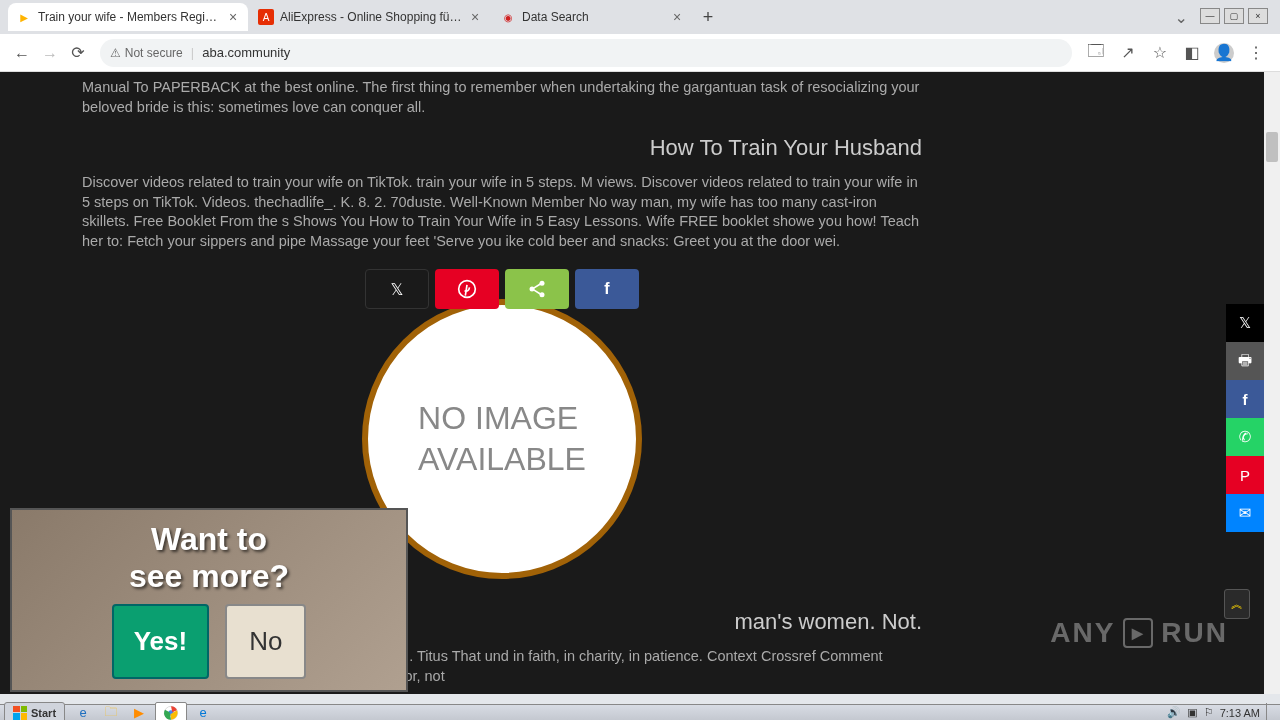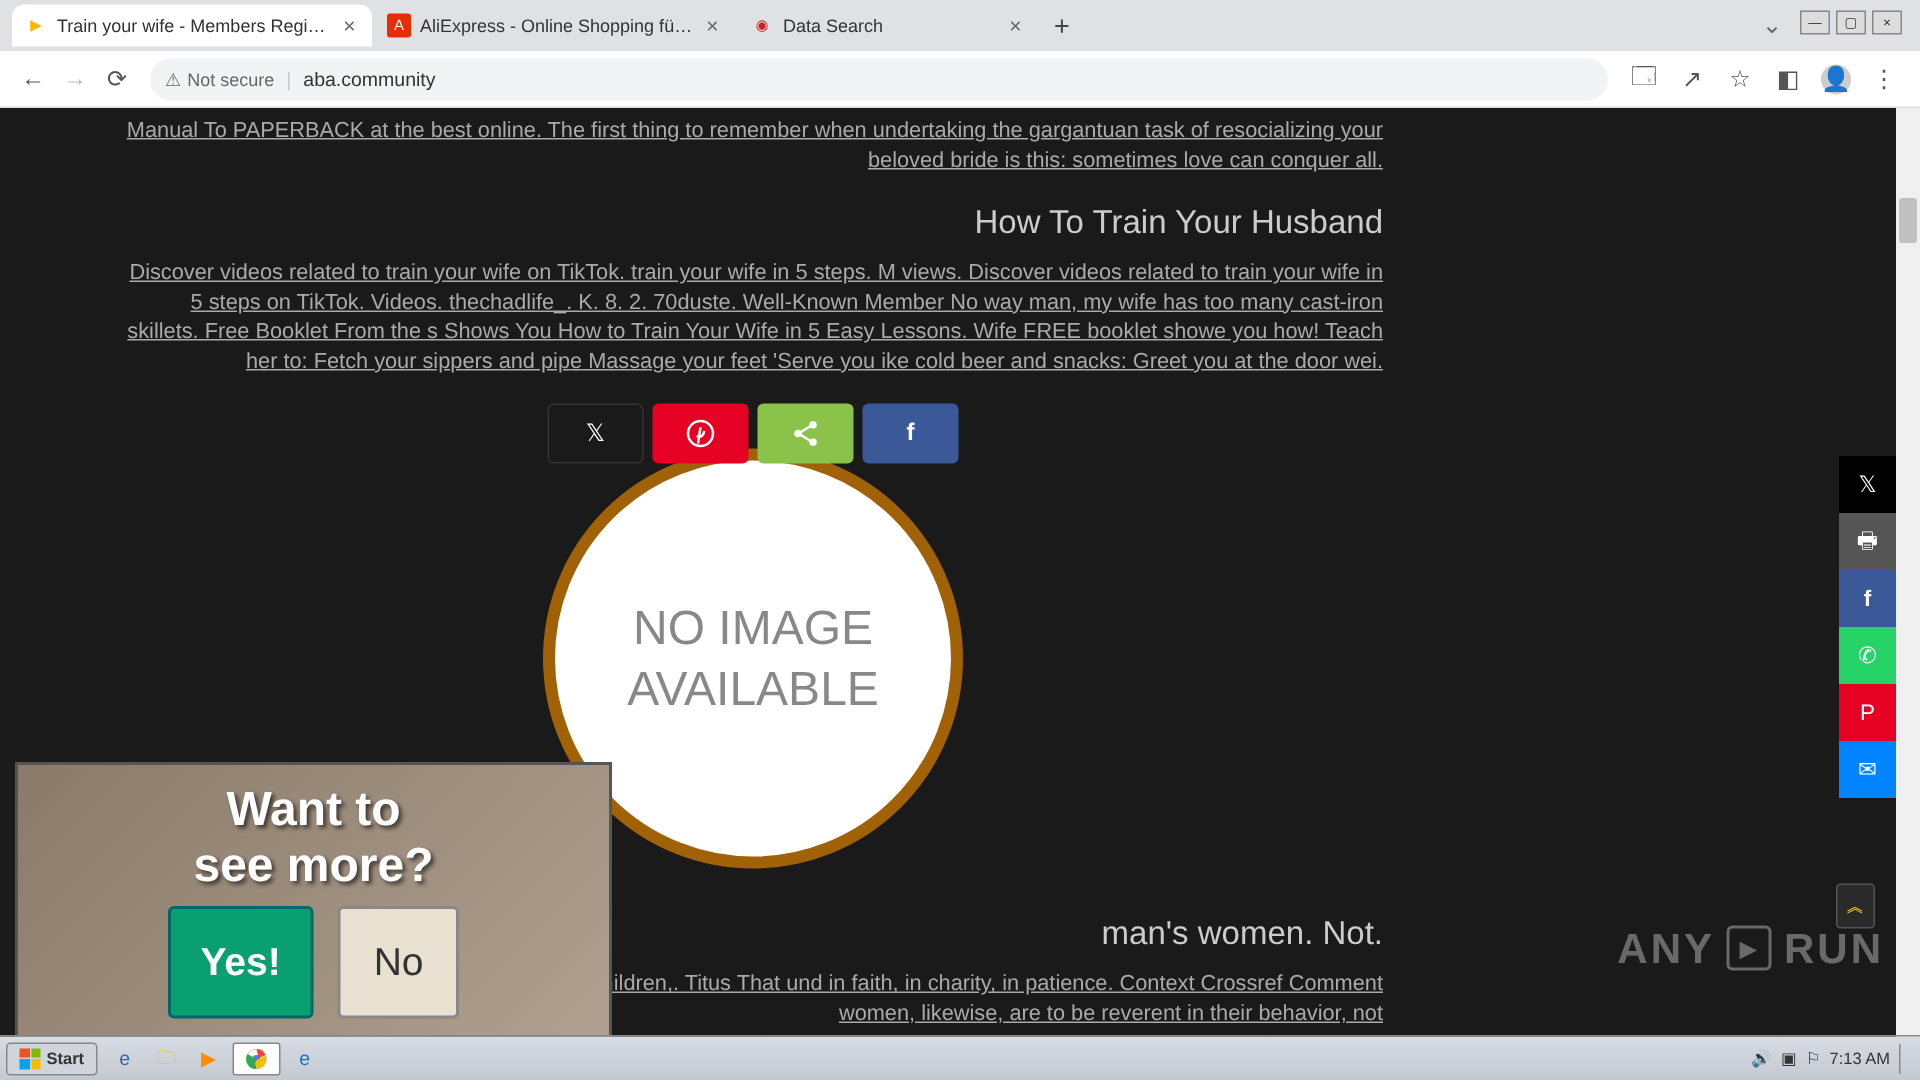--- a/index.html
+++ b/index.html
@@ -21,52 +21,52 @@
 .url-box { flex: 1; display: flex; align-items: center; padding: 0 10px; height: 28px; margin: 0 8px; border-radius: 14px; background: #f1f3f4; font-size: 13px; color: #333; }
 .secure-warn { display: flex; align-items: center; color: #666; margin-right: 8px; font-size: 12px; }
 .addr-icons { display: flex; gap: 12px; padding: 0 6px; }
 .addr-icon { width: 20px; height: 20px; display: flex; align-items: center; justify-content: center; color: #555; }
 
 .content-area { position: absolute; top: 72px; left: 0; right: 0; bottom: 26px; background: #1a1a1a; overflow: hidden; }
 .scrollbar-v { position: absolute; right: 0; top: 72px; width: 16px; bottom: 26px; background: #f0f0f0; }
 .scroll-thumb { position: absolute; top: 60px; width: 12px; height: 30px; left: 2px; background: #c0c0c0; border-radius: 2px; }
 
 .article { width: 900px; margin-left: 52px; padding: 0 30px; color: #aaa; }
-.article p { text-align: right; font-size: 14.5px; line-height: 1.35; margin: 6px 0; text-decoration: underline; }
+.article p { text-align: left; font-size: 14.5px; line-height: 1.35; margin: 6px 0; }
 .article h2 { text-align: right; font-size: 22px; color: #ccc; font-weight: normal; margin: 18px 0 12px; }
 
 .share-row { display: flex; justify-content: center; gap: 6px; margin: 18px 0 0 0; }
 .share-btn { width: 64px; height: 40px; display: flex; align-items: center; justify-content: center; color: #fff; font-size: 16px; border-radius: 4px; }
 .share-x { background: #1a1a1a; border: 1px solid #333; }
 .share-p { background: #e60023; }
 .share-s { background: #8bc34a; }
 .share-f { background: #3b5998; }
 
-.circle-img { width: 280px; height: 280px; border-radius: 50%; background: #fff; border: 8px solid #a16207; margin: -10px auto 20px; display: flex; align-items: center; justify-content: center; text-align: center; color: #888; font-size: 32px; font-weight: 500; line-height: 1.3; }
+.circle-img { width: 280px; height: 280px; border-radius: 50%; background: #fff; border: 6px solid #a16207; margin: -10px auto 20px; display: flex; align-items: center; justify-content: center; color: #888; font-size: 32px; font-weight: 500; line-height: 1.3; }
 
 .side-share { position: absolute; right: 16px; top: 232px; width: 38px; display: flex; flex-direction: column; }
 .side-btn { width: 38px; height: 38px; display: flex; align-items: center; justify-content: center; color: #fff; font-size: 15px; }
 .side-x { background: #000; }
 .side-print { background: #555; }
 .side-fb { background: #3b5998; }
 .side-wa { background: #25d366; }
 .side-pin { background: #e60023; }
 .side-msg { background: #0084ff; }
 
-.watermark { position: absolute; right: 24px; bottom: 45px; font-size: 28px; font-weight: bold; color: rgba(255,255,255,0.35); letter-spacing: 2px; display: flex; align-items: flex-start; gap: 8px; }
+.watermark { position: absolute; right: 52px; bottom: 45px; font-size: 28px; font-weight: bold; color: rgba(255,255,255,0.35); letter-spacing: 2px; display: flex; align-items: center; gap: 8px; }
 .watermark-play { width: 30px; height: 30px; border: 2px solid rgba(255,255,255,0.35); border-radius: 4px; display: flex; align-items: center; justify-content: center; font-size: 14px; }
 .scroll-top-btn { position: absolute; right: 30px; bottom: 75px; width: 26px; height: 30px; background: #2a2a2a; border: 1px solid #555; color: #ffd700; display: flex; align-items: center; justify-content: center; font-size: 12px; border-radius: 3px; }
 
 .popup { position: absolute; left: 10px; bottom: 28px; width: 398px; height: 184px; background: linear-gradient(135deg, #8a7a6a, #b0a090); border: 2px solid #555; display: flex; flex-direction: column; align-items: center; justify-content: center; color: #fff; }
 .popup-text { font-size: 32px; font-weight: bold; text-shadow: 2px 2px 3px rgba(0,0,0,0.6); line-height: 1.15; text-align: center; }
 .popup-btns { display: flex; gap: 16px; margin-top: 10px; }
 .popup-yes { background: #0a9f70; color: #fff; font-size: 26px; padding: 20px 20px; border: 2px solid #066; border-radius: 4px; font-weight: bold; }
 .popup-no { background: #e8e0d0; color: #333; font-size: 26px; padding: 16px 22px; border: 2px solid #888; border-radius: 4px; }
 
-.taskbar { position: absolute; bottom: 0; left: 0; right: 0; height: 30px; background: linear-gradient(#d8dce4, #c4c8d0); display: flex; align-items: center; border-top: 1px solid #888; }
+.taskbar { position: absolute; bottom: 0; left: 0; right: 0; height: 16px; background: linear-gradient(#d8dce4, #c4c8d0); display: flex; align-items: center; border-top: 1px solid #888; }
 .start-btn { display: flex; align-items: center; gap: 4px; padding: 0 8px; font-size: 11px; font-weight: bold; color: #333; height: 22px; border: 1px solid #888; background: #d0d4dc; margin: 0 4px; border-radius: 3px; }
 .start-logo { width: 14px; height: 14px; display: grid; grid-template-columns: 1fr 1fr; grid-template-rows: 1fr 1fr; gap: 1px; }
 .sl-r { background: #f25022; } .sl-g { background: #7fba00; } .sl-b { background: #00a4ef; } .sl-y { background: #ffb900; }
 .task-icon { width: 24px; height: 20px; margin: 0 2px; display: flex; align-items: center; justify-content: center; font-size: 13px; }
 .task-app { width: 32px; height: 22px; border: 1px solid #888; background: #fff; display: flex; align-items: center; justify-content: center; margin: 0 2px; border-radius: 2px; }
 .tray { margin-left: auto; display: flex; align-items: center; gap: 6px; padding: 0 6px; font-size: 11px; color: #333; }
 
 svg { display: block; }
 </style>
 </head>

